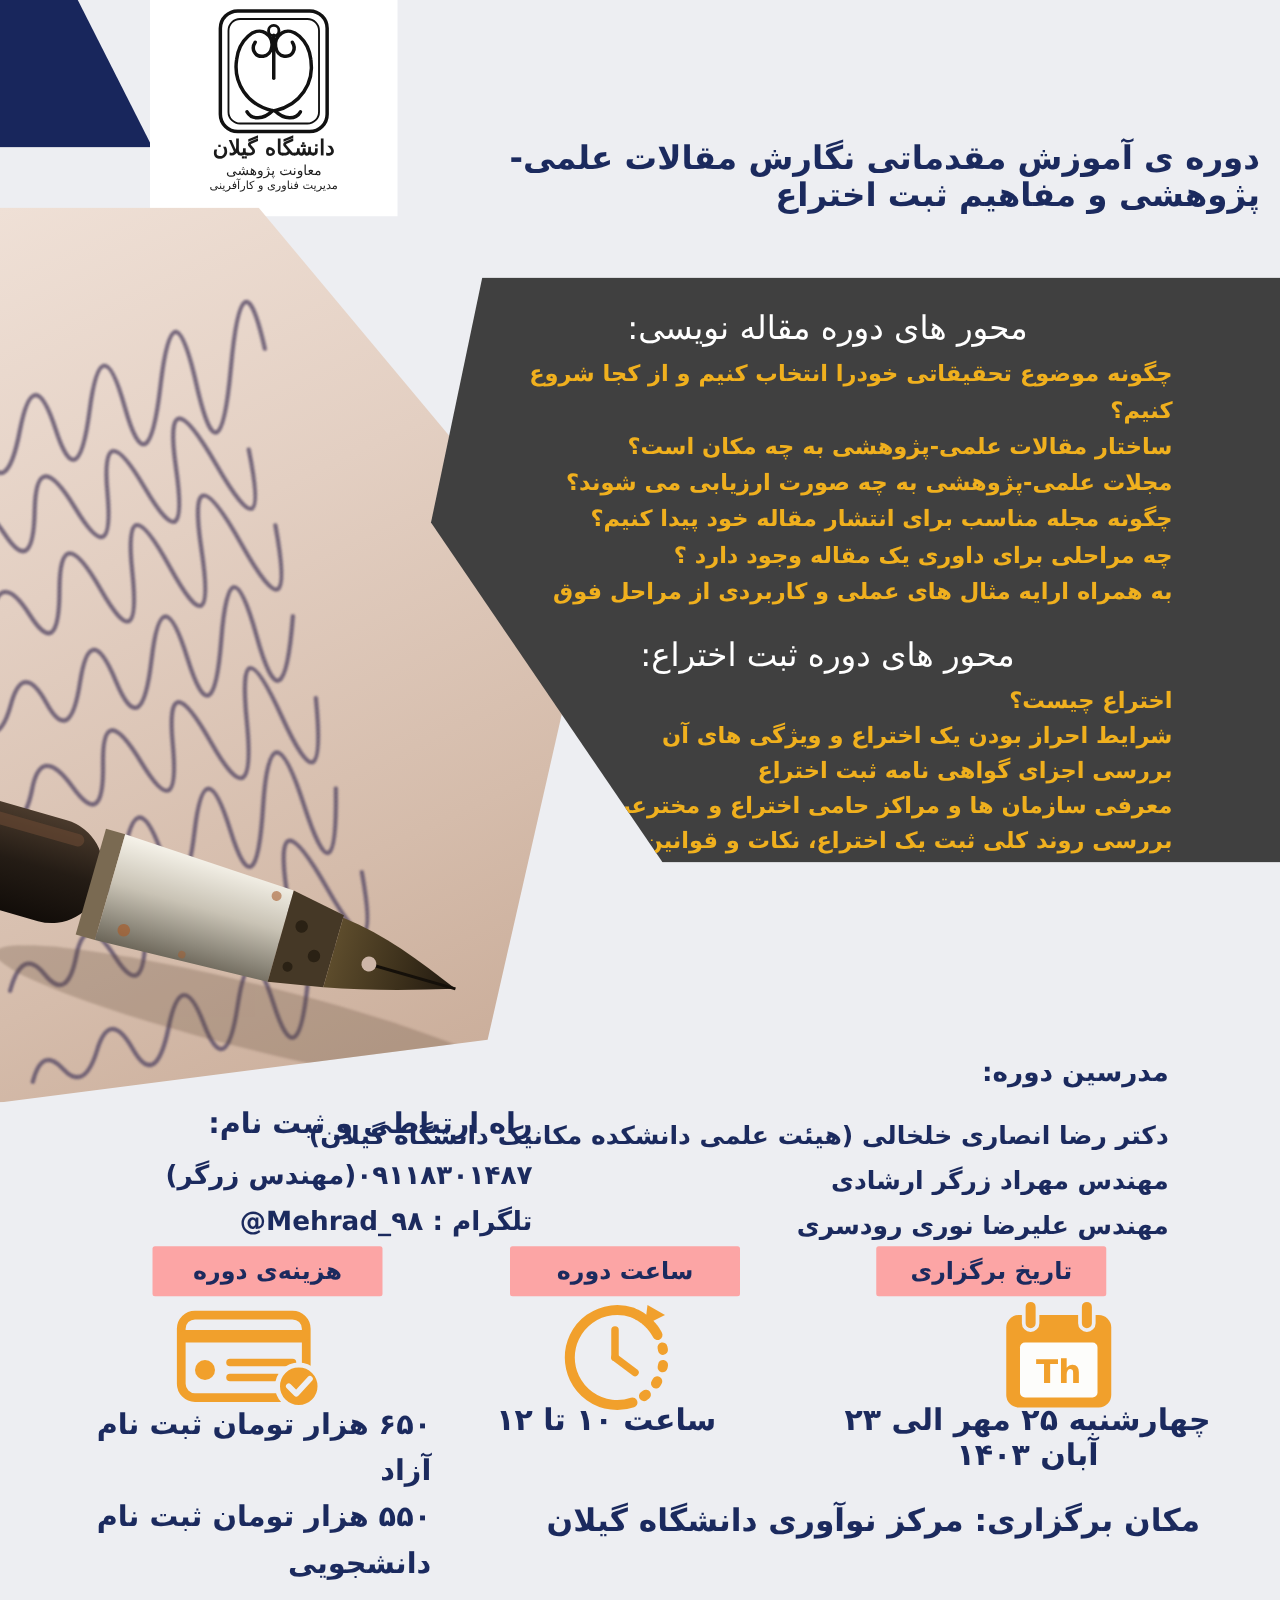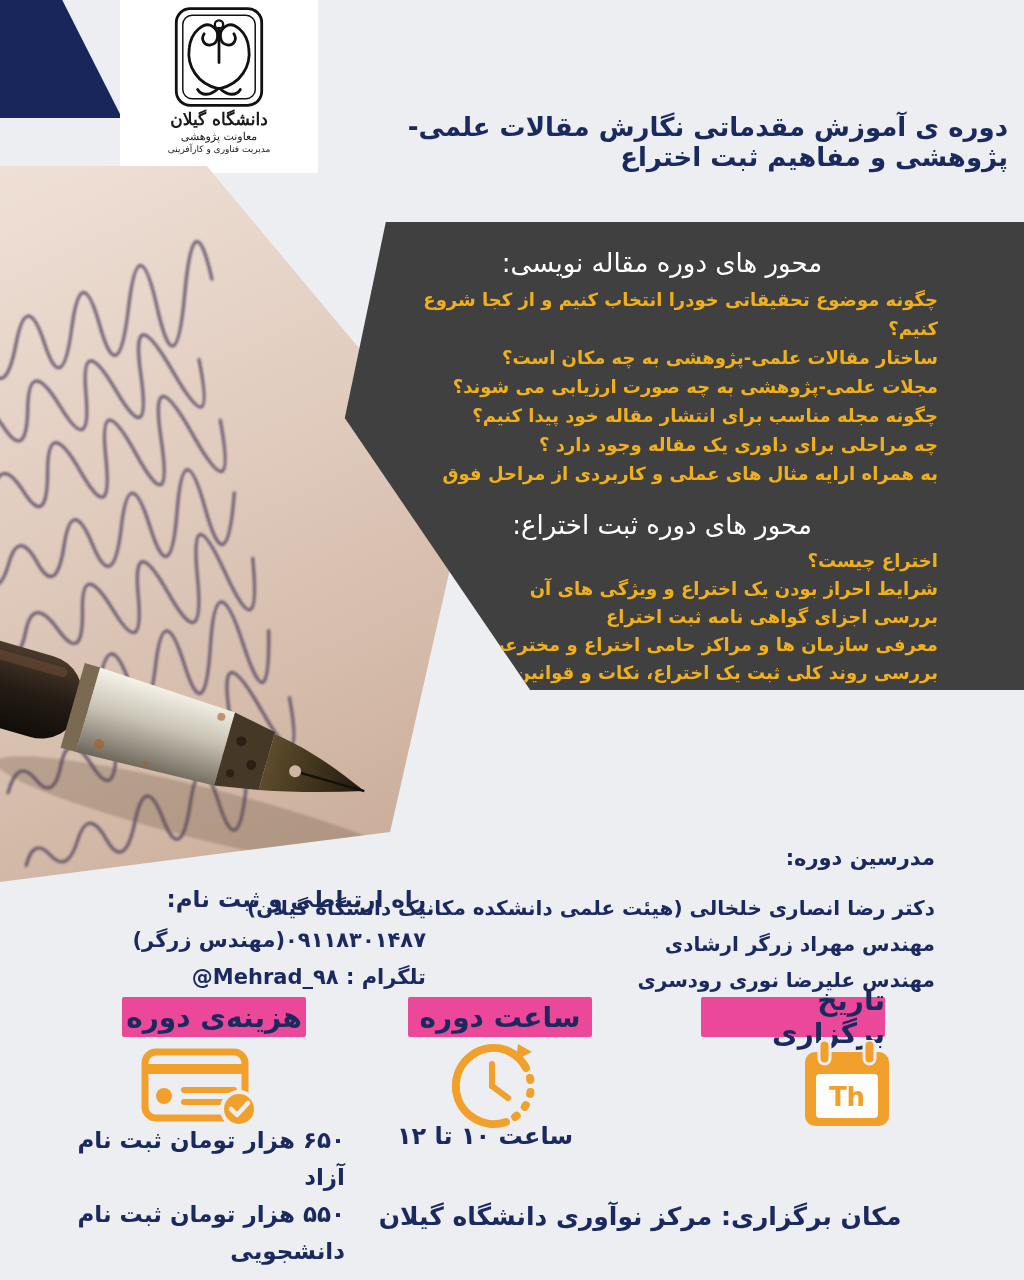--- a/index.html
+++ b/index.html
@@ -37,31 +37,31 @@
   .topic-list.tight li{line-height:28px;}
   
   .instructors{position:absolute;right:89px;top:822px;direction:rtl;text-align:right;margin-top:24px;}
   .instructors .hd{font-size:21px;font-weight:bold;margin-bottom:20px;}
   .instructors .name{font-size:20px;font-weight:bold;line-height:36px;}
   
   .contact{position:absolute;right:598px;top:886px;direction:rtl;text-align:right;}
   .contact .hd{font-size:23px;font-weight:bold;margin-bottom:10px;}
   .contact .line{font-size:21px;font-weight:bold;line-height:37px;}
   
-  .bar{position:absolute;top:997px;width:184px;height:40px;background:#ec4899;border-radius:2px;
-    display:flex;align-items:center;justify-content:center;font-size:28px;font-weight:bold;color:#1b2a5e;direction:rtl;}
+  .bar{position:absolute;top:997px;width:184px;height:40px;background:#fca5a5;border-radius:2px;
+    display:flex;align-items:center;justify-content:center;font-size:19px;font-weight:bold;color:#1b2a5e;direction:rtl;}
   .bar.cost{left:122px;} .bar.time{left:408px;} .bar.date{left:701px;}
   
   .icon-wrap{position:absolute;}
   
   .val{position:absolute;direction:rtl;color:#1b2a5e;font-weight:bold;}
   .val.date{left:650px;top:1122px;width:344px;text-align:center;font-size:24px;}
   .val.time{left:385px;top:1122px;width:200px;text-align:center;font-size:24px;}
   .val.cost{left:40px;top:1122px;width:305px;text-align:right;font-size:23px;line-height:37px;}
-  .venue{position:absolute;left:320px;top:1202px;width:640px;text-align:center;direction:rtl;
+  .venue{position:absolute;left:320px;top:1202px;width:640px;text-align:right;direction:rtl;
     font-size:25px;font-weight:bold;color:#1b2a5e;}
 </style>
 </head>
 <body>
 
 <div class="canvas">
 
   <div class="corner-wedge"></div>
 
   <div class="logo-box">
@@ -214,20 +214,21 @@
   <div class="icon-wrap" style="left:802px;top:1040px;">
     <svg width="90" height="88" viewBox="0 0 90 88">
       <rect x="3" y="12" width="84" height="74" rx="10" fill="#f1a02c"></rect>
       <rect x="14" y="34" width="62" height="44" rx="4" fill="#fdfdfb"></rect>
       <rect x="17" y="0" width="11" height="24" rx="5.5" fill="#f1a02c" stroke="#edeef2" stroke-width="3"></rect>
       <rect x="62" y="0" width="11" height="24" rx="5.5" fill="#f1a02c" stroke="#edeef2" stroke-width="3"></rect>
       <text x="45" y="66" text-anchor="middle" font-family="DejaVu Sans, sans-serif" font-size="26" font-weight="bold" fill="#f1a02c">Th</text>
     </svg>
   </div>
 
+  <div class="val date">چهارشنبه ۲۵ مهر الی ۲۳ آبان ۱۴۰۳</div>
   <div class="val time">ساعت ۱۰ تا ۱۲</div>
   <div class="val cost">
     <div>۶۵۰ هزار تومان ثبت نام آزاد</div>
     <div>۵۵۰ هزار تومان ثبت نام دانشجویی</div>
   </div>
 
   <div class="venue">مکان برگزاری: مرکز نوآوری دانشگاه گیلان</div>
 
 </div>
 

